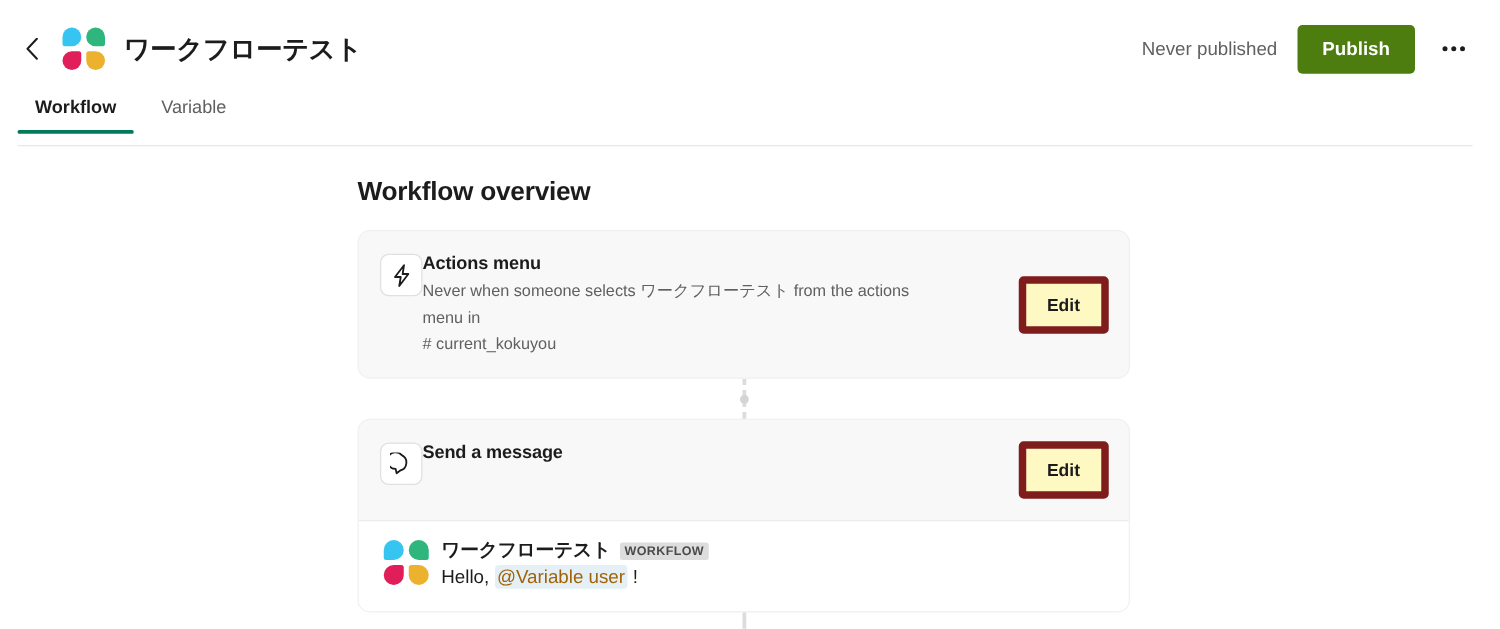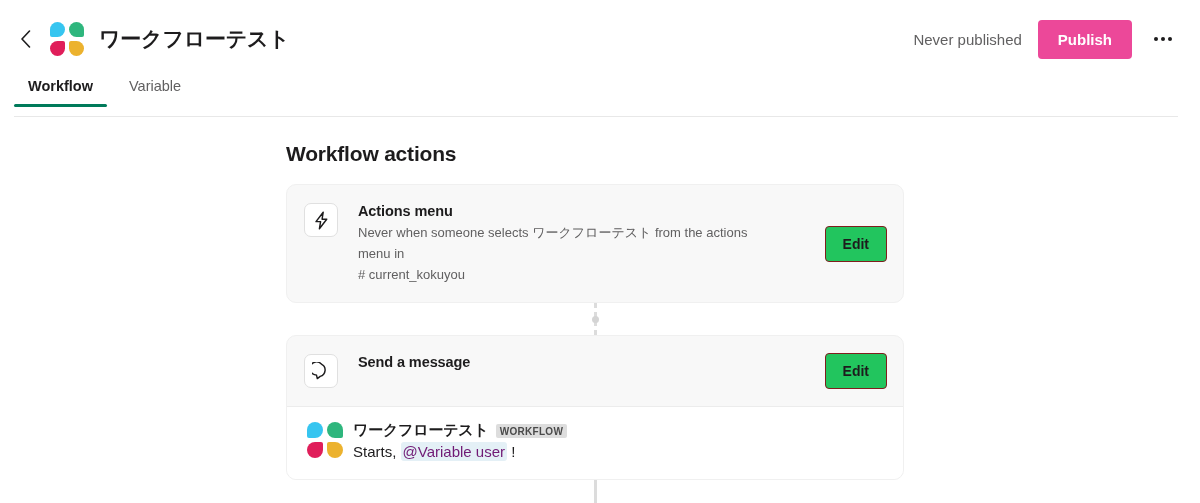--- a/index.html
+++ b/index.html
@@ -57,21 +57,21 @@
     display: flex;
     align-items: center;
     gap: 16px;
   }
   .never-published {
     font-size: 15px;
     color: #616061;
     white-space: nowrap;
   }
   .publish-btn {
-    background: #ec4899;
+    background: #4d7c0f;
     color: #ffffff;
     font-size: 15px;
     font-weight: 700;
     border: none;
     border-radius: 4px;
     padding: 11px 20px;
     cursor: pointer;
     font-family: inherit;
     white-space: nowrap;
   }
@@ -144,21 +144,21 @@
   .card {
     background: #f8f8f8;
     border: 1px solid #f0f0f0;
     border-radius: 10px;
     overflow: hidden;
   }
   .card-row {
     display: flex;
     align-items: flex-start;
     padding: 17px 16px 17px 17px;
-    gap: 20px;
+    gap: 0;
   }
   .step-icon {
     width: 34px; height: 34px;
     flex: none;
     background: #ffffff;
     border: 1px solid #e0e0e0;
     border-radius: 7px;
     display: flex;
     align-items: center;
     justify-content: center;
@@ -177,22 +177,22 @@
     font-size: 13px;
     color: #616061;
     line-height: 1.62;
     max-width: 410px;
   }
   .step-desc b { color: #1d1c1d; font-weight: 700; }
 
   .edit-btn {
     flex: none;
     align-self: center;
-    background: #22c55e;
-    border: 1px solid #7f1d1d;
+    background: #fef9c3;
+    border: 6px solid #7f1d1d;
     border-radius: 4px;
     font-size: 14px;
     font-weight: 700;
     color: #1d1c1d;
     padding: 9px 17px;
     cursor: pointer;
     font-family: inherit;
   }
 
   
@@ -235,21 +235,21 @@
     padding: 2px 4px 1px 4px;
     line-height: 1.1;
   }
   .msg-text {
     font-size: 15px;
     color: #1d1c1d;
     line-height: 1.45;
   }
   .var-pill {
     background: #e4f0f6;
-    color: #701a75;
+    color: #a16207;
     border-radius: 3px;
     padding: 1px 2px;
   }
 
   
   .connector-dotted {
     height: 32px;
     display: flex;
     align-items: center;
     justify-content: center;
@@ -313,21 +313,21 @@
 </div>
 
 <div class="tabs">
   <button class="tab active">Workflow</button>
   <button class="tab">Variable</button>
   <div class="tabs-divider"></div>
 </div>
 
 <div class="canvas">
 
-  <div class="overview-title">Workflow actions</div>
+  <div class="overview-title">Workflow overview</div>
 
   <div class="steps">
 
     <div class="card">
       <div class="card-row">
         <div class="step-icon">
           <svg width="17" height="19" viewBox="0 0 17 19">
             <path d="M10.2 1.2 L3 10.6 L7.6 10.6 L6.4 17.8 L13.7 8.2 L9.1 8.2 Z" fill="none" stroke="#1d1c1d" stroke-width="1.45" stroke-linejoin="round" stroke-linecap="round"></path>
           </svg>
         </div>
@@ -361,21 +361,21 @@
           <i class="lg-tl"></i>
           <i class="lg-tr"></i>
           <i class="lg-bl"></i>
           <i class="lg-br"></i>
         </div>
         <div class="msg-body">
           <div class="msg-head">
             <span class="msg-name">ワークフローテスト</span>
             <span class="msg-badge">WORKFLOW</span>
           </div>
-          <div class="msg-text"><span>Starts, </span><span class="var-pill">@Variable user</span><span> !</span></div>
+          <div class="msg-text"><span>Hello, </span><span class="var-pill">@Variable user</span><span> !</span></div>
         </div>
       </div>
     </div>
 
     <div class="connector-line"></div>
 
   </div>
 </div>
 
 </body></html>

